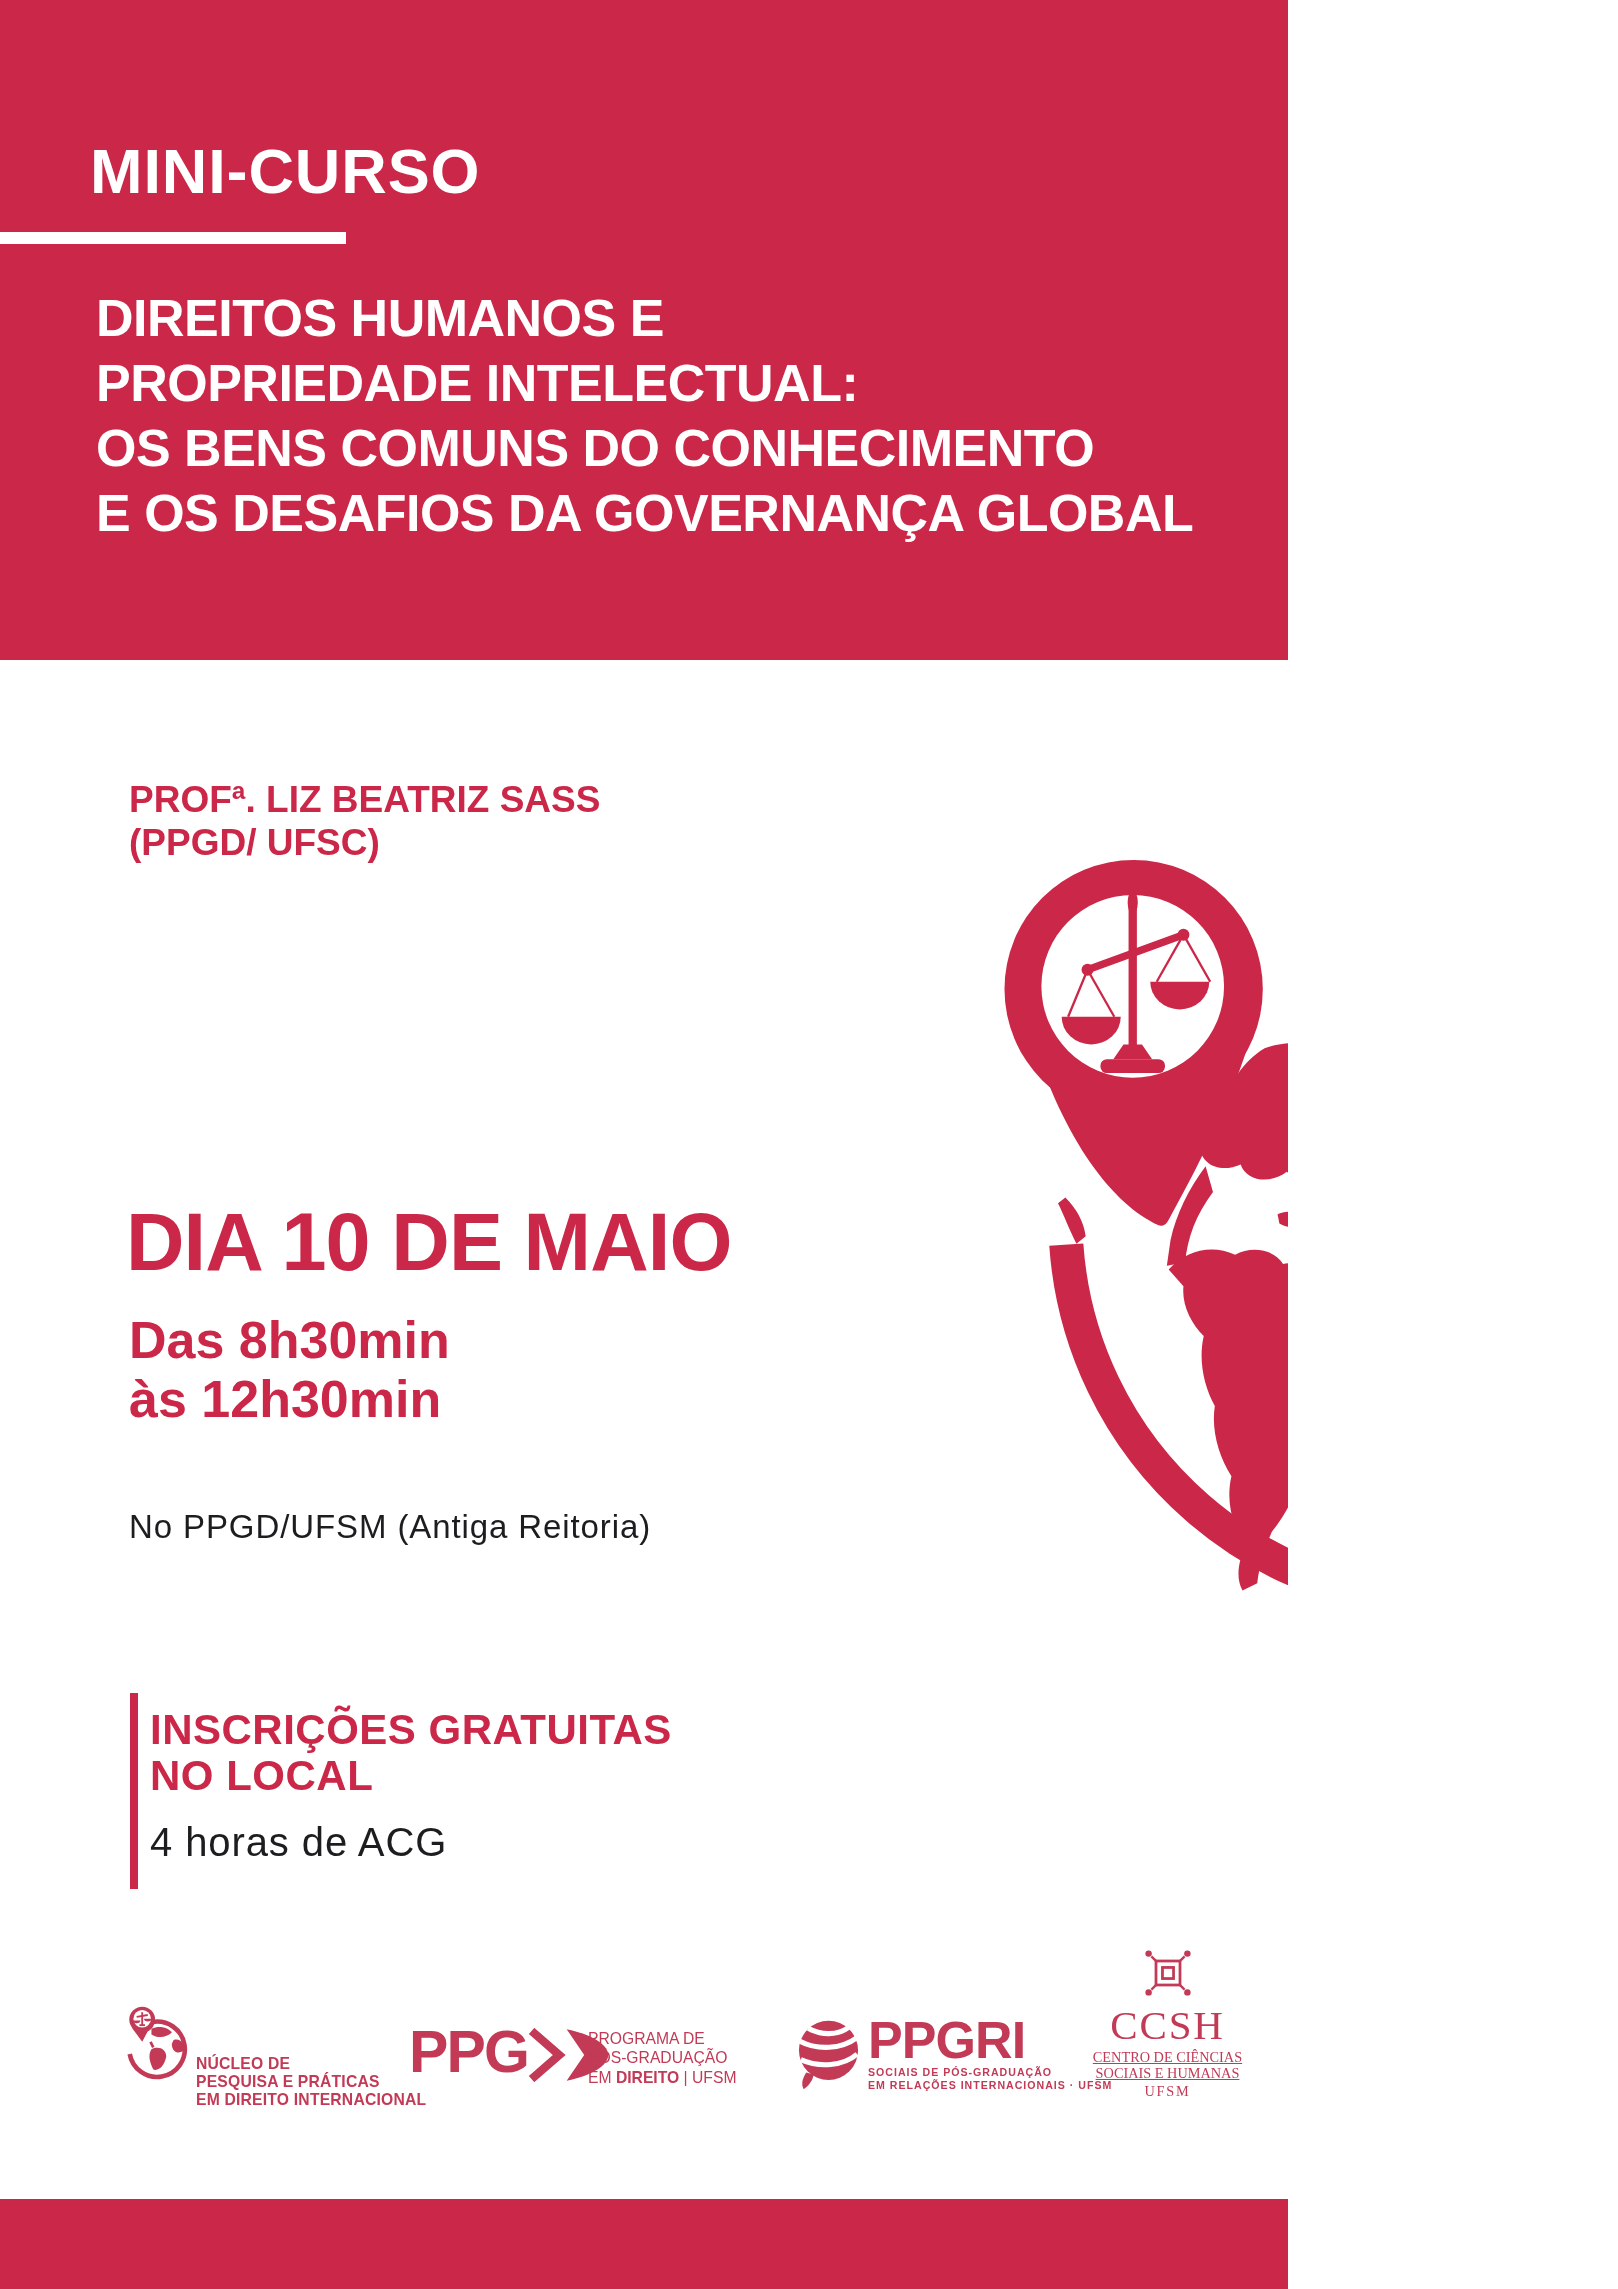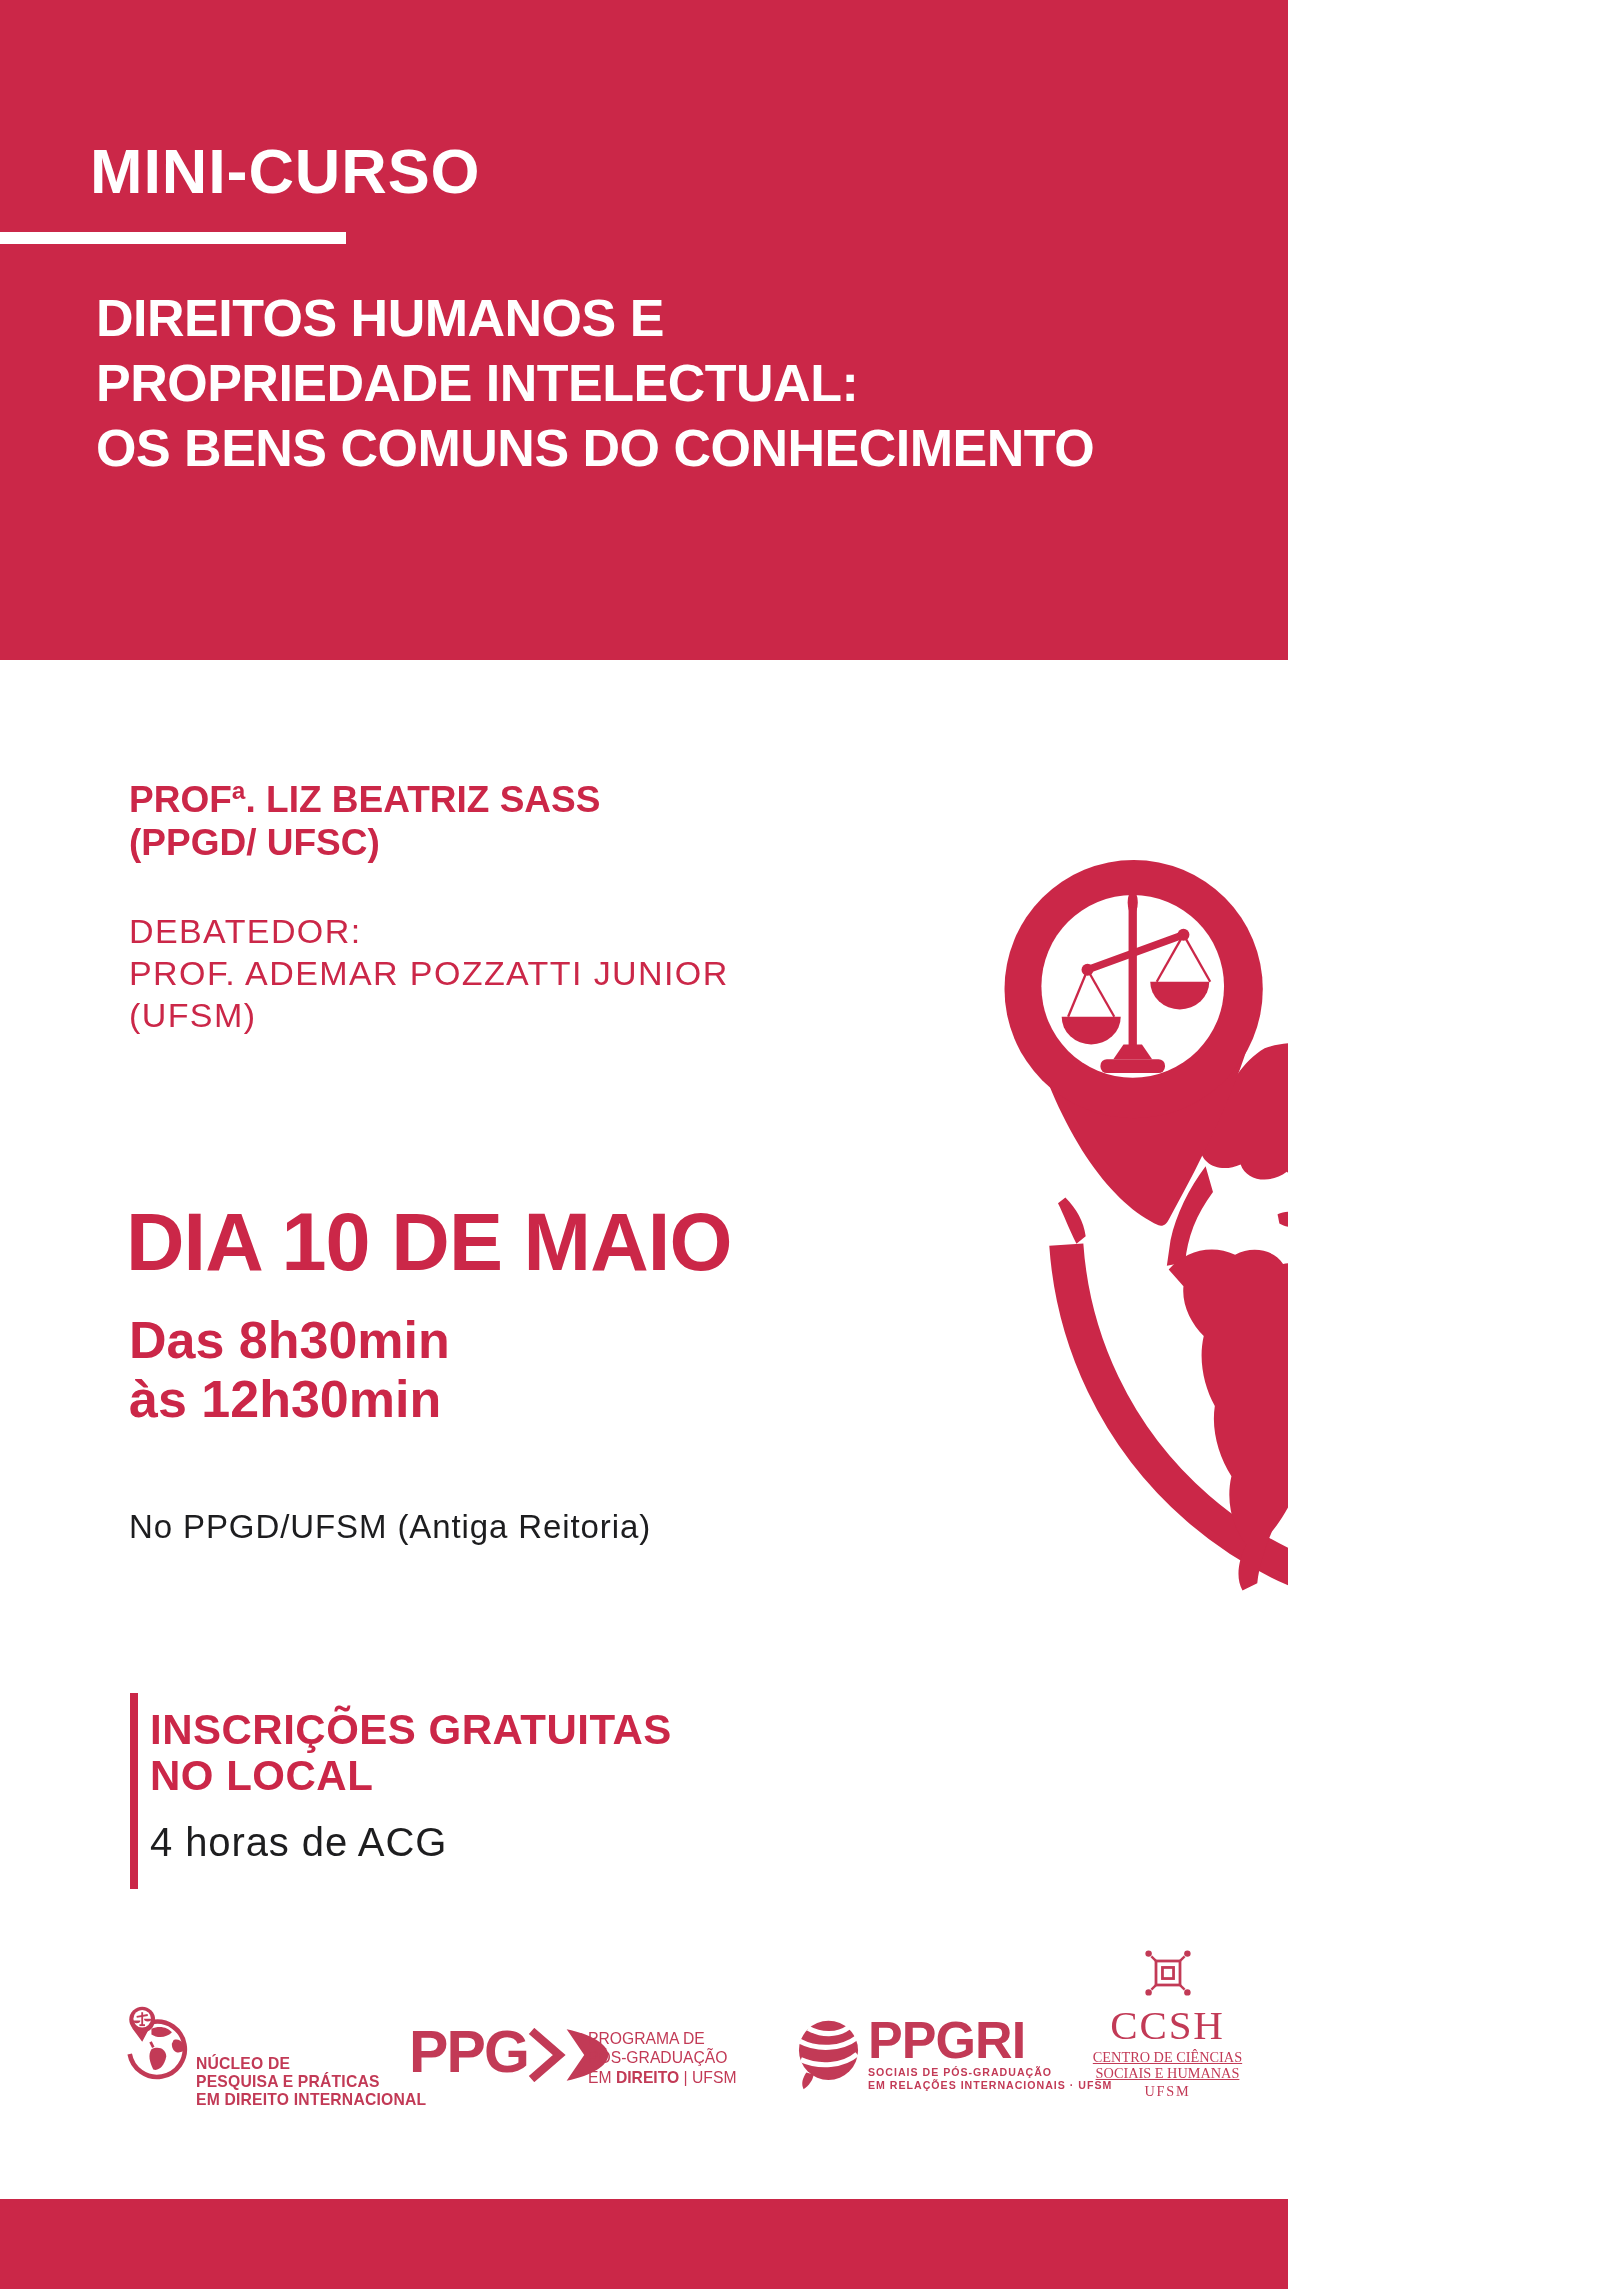--- a/index.html
+++ b/index.html
@@ -60,33 +60,29 @@
 
 <div class="poster">
 
   <div class="header-band">
     <div class="kicker">MINI-CURSO</div>
     <div class="kicker-underline"></div>
     <div class="title">
       <div>DIREITOS HUMANOS E</div>
       <div>PROPRIEDADE INTELECTUAL:</div>
       <div>OS BENS COMUNS DO CONHECIMENTO</div>
+      <div>E OS DESAFIOS DA GOVERNANÇA GLOBAL</div>
     </div>
   </div>
 
   <div class="speaker">
     <div>PROFª. LIZ BEATRIZ SASS</div>
     <div>(PPGD/ UFSC)</div>
   </div>
 
-  <div class="debater">
-    <div>DEBATEDOR:</div>
-    <div>PROF. ADEMAR POZZATTI JUNIOR</div>
-    <div>(UFSM)</div>
-  </div>
 
   <div class="date-line">DIA 10 DE MAIO</div>
 
   <div class="time-block">
     <div>Das 8h30min</div>
     <div>às 12h30min</div>
   </div>
 
   <div class="location-line">No PPGD/UFSM (Antiga Reitoria)</div>
 

